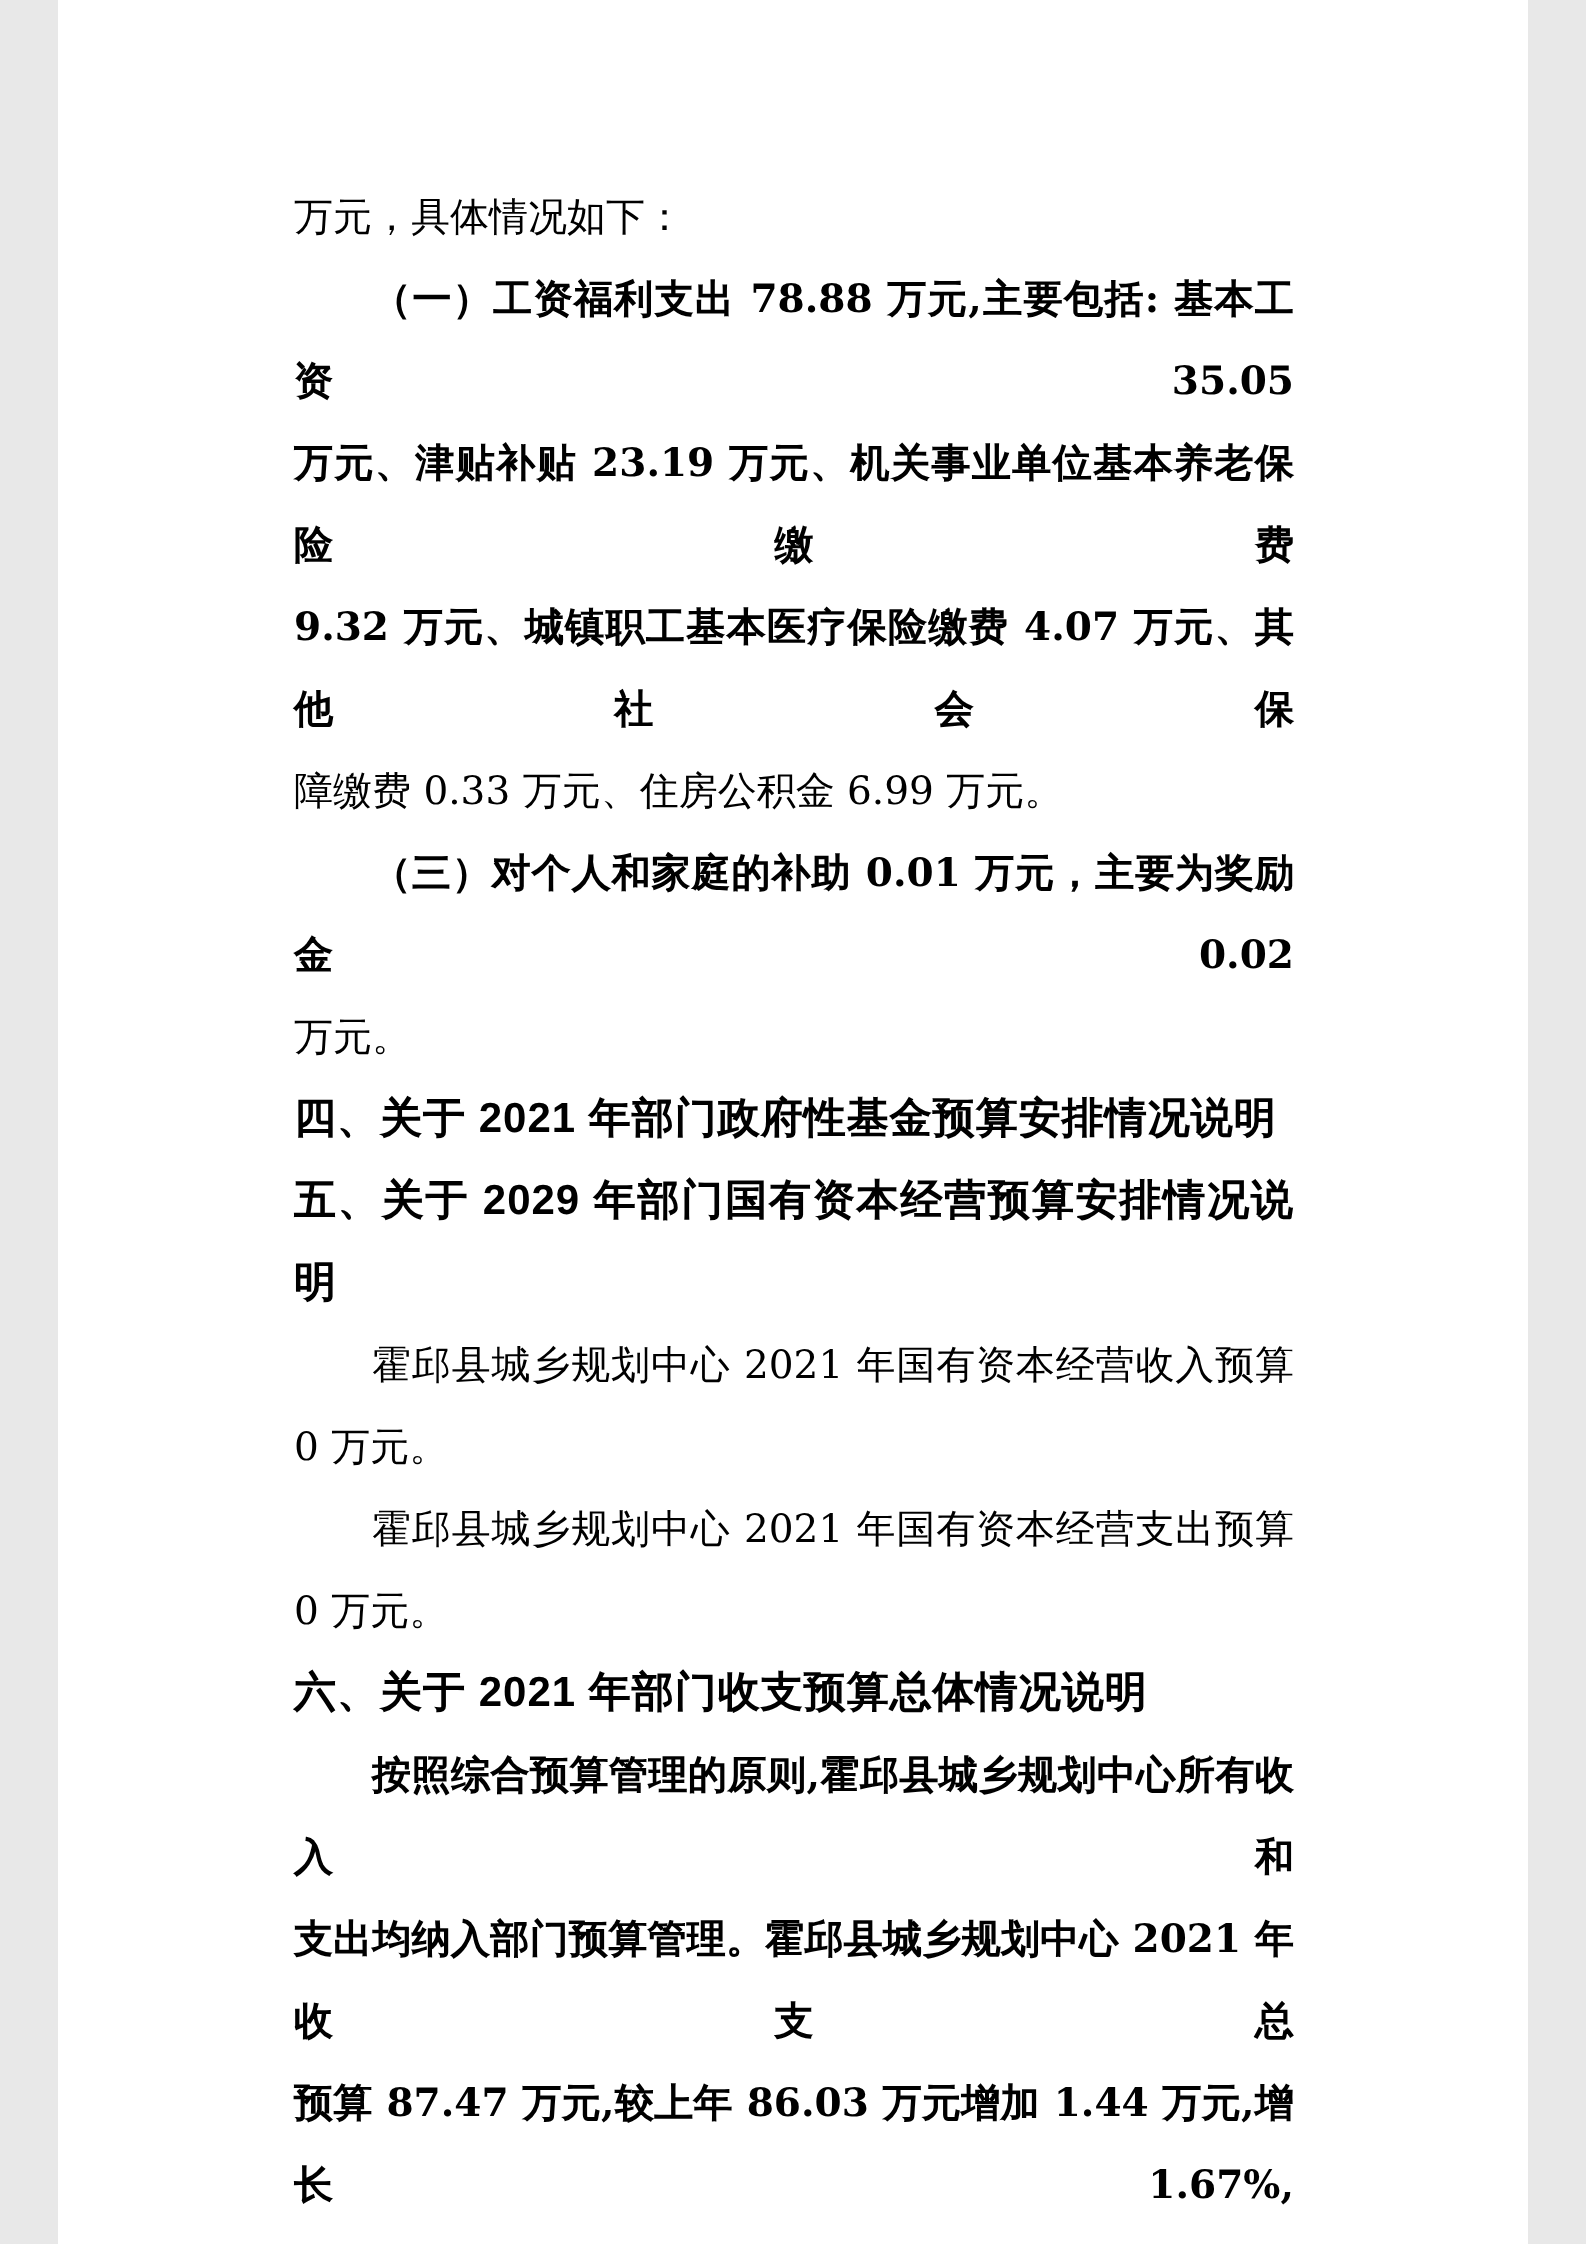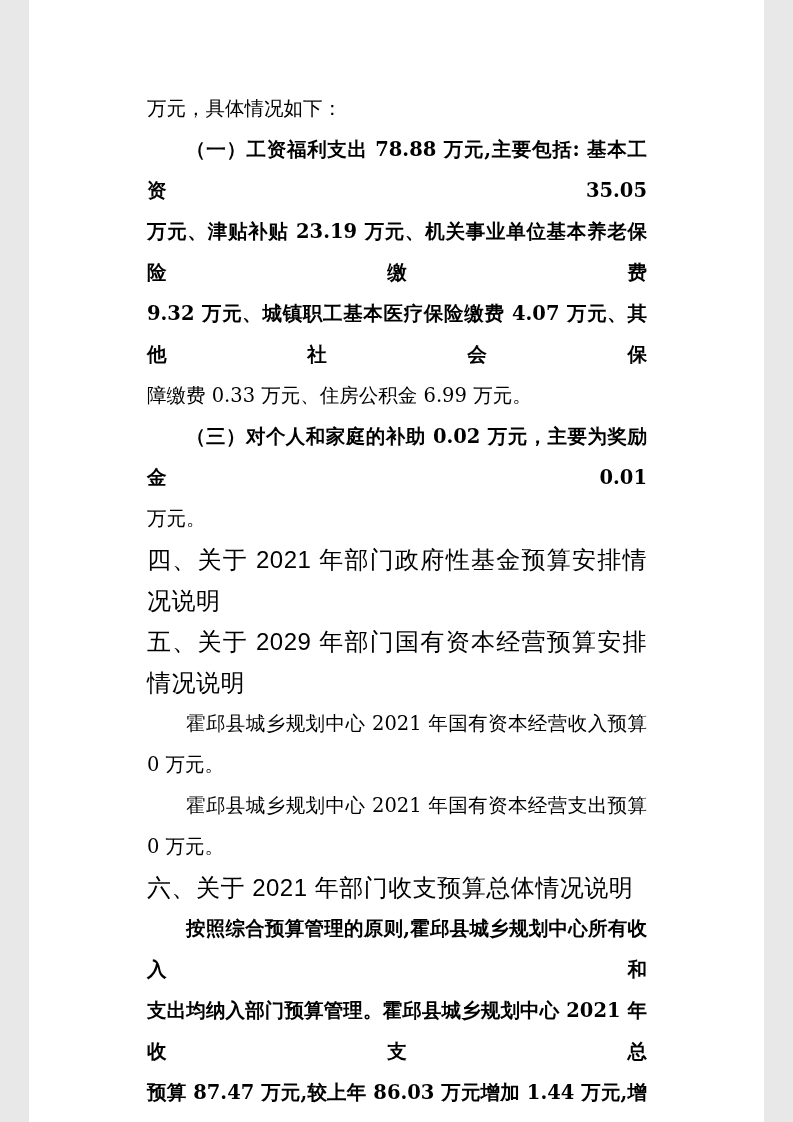--- a/index.html
+++ b/index.html
@@ -31,41 +31,41 @@
   }
   .line.fill {
     text-align-last: justify;
     font-weight: bold;
   }
   .line.indent {
     text-indent: 2em;
   }
   .paragraph.heading .line {
     font-family: "Liberation Sans", "DejaVu Sans", sans-serif;
-    font-weight: normal;
-    font-size: 24px;
+    font-weight: bold;
+    font-size: 21px;
     letter-spacing: 0.5px;
   }
 </style>
 </head>
 <body>
 
 <div class="page">
   <div class="content" id="content">
       <div class="paragraph body">
         <div class="line">万元，具体情况如下：</div>
       </div>
       <div class="paragraph body">
         <div class="line indent fill">（一）工资福利支出 78.88 万元,主要包括: 基本工资 35.05</div>
         <div class="line fill">万元、津贴补贴 23.19 万元、机关事业单位基本养老保险缴费</div>
         <div class="line fill">9.32 万元、城镇职工基本医疗保险缴费 4.07 万元、其他社会保</div>
         <div class="line">障缴费 0.33 万元、住房公积金 6.99 万元。</div>
       </div>
       <div class="paragraph body">
-        <div class="line indent fill">（三）对个人和家庭的补助 0.02 万元，主要为奖励金 0.01</div>
+        <div class="line indent fill">（三）对个人和家庭的补助 0.01 万元，主要为奖励金 0.02</div>
         <div class="line">万元。</div>
       </div>
       <div class="paragraph heading">
         <div class="line">四、关于 2021 年部门政府性基金预算安排情况说明</div>
       </div>
       <div class="paragraph heading">
         <div class="line">五、关于 2029 年部门国有资本经营预算安排情况说明</div>
       </div>
       <div class="paragraph body">
         <div class="line indent">霍邱县城乡规划中心 2021 年国有资本经营收入预算 0 万元。</div>

